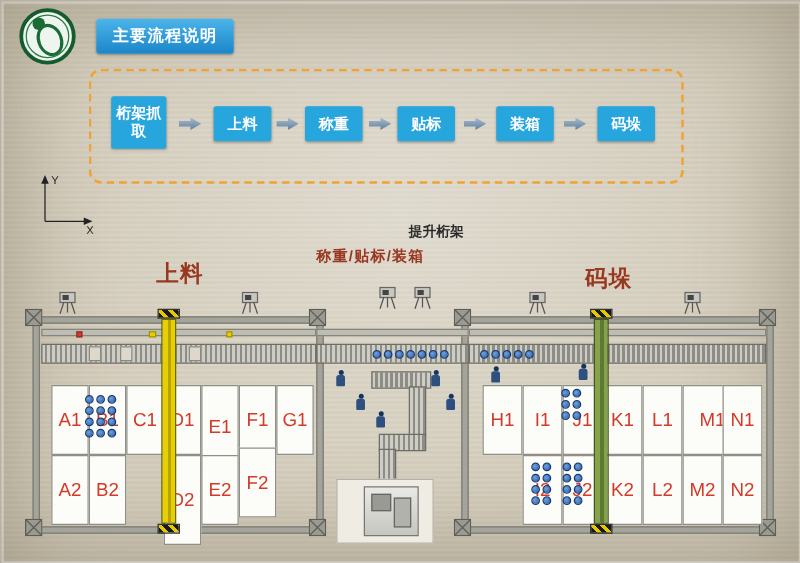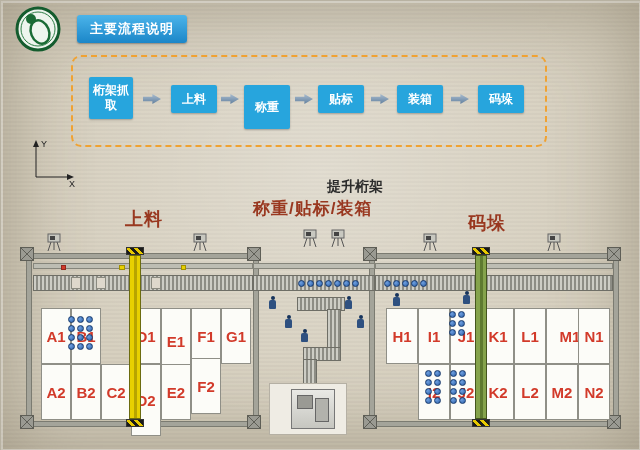--- a/index.html
+++ b/index.html
@@ -28,31 +28,31 @@
     background:#27a5dd;color:#fff;font-size:12px;font-weight:bold;
     display:flex;align-items:center;justify-content:center;text-align:center;
     border-radius:2px;box-shadow:0 1px 2px rgba(0,0,0,.25);line-height:1.25;
   }
   .flow-arrow{
     width:18px;height:10px;
     background:linear-gradient(#a9bccf,#62809e);
     clip-path:polygon(0 28%,52% 28%,52% 0,100% 50%,52% 100%,52% 72%,0 72%);
   }
   .section-label{font-weight:bold;color:#993820;letter-spacing:1px;}
-  .truss-label{font-size:14px;font-weight:bold;color:#2b2b2b;}
+  .truss-label{font-size:11px;font-weight:bold;color:#2b2b2b;}
   .beam{background:#a4a49a;border:1px solid #7b7b71;box-sizing:border-box;}
   .rail{background:#bdbdb3;border:1px solid #85857b;box-sizing:border-box;}
   .conveyor{
     background:repeating-linear-gradient(90deg,#cdcdc5 0 2px,#8d8d85 2px 4px);
     border:1px solid #6e6e66;box-sizing:border-box;
   }
   .cell{
     background:#fcfcf8;border:1px solid #8f8f87;box-sizing:border-box;
     display:flex;align-items:center;justify-content:center;
-    color:#d23a2a;font-size:15px;font-weight:bold;
+    color:#d23a2a;font-size:15px;font-weight:normal;
   }
   .truss-col-yellow{
     background:linear-gradient(90deg,#e8d000 0 4px,#b8a400 4px 7px,#e8d000 7px 12px);
     border:1px solid #6b6b10;box-sizing:border-box;
   }
   .truss-col-green{
     background:linear-gradient(90deg,#85a34c 0 4px,#5e7a30 4px 7px,#85a34c 7px 12px);
     border:1px solid #44551e;box-sizing:border-box;
   }
   .hazard{
@@ -97,21 +97,21 @@
     <ellipse cx="26" cy="27" rx="9" ry="12" transform="rotate(-22 26 27)" fill="none" stroke="#1a6b35" stroke-width="2.5"></ellipse>
     <circle cx="17" cy="14" r="5" fill="#1a6b35"></circle>
   </svg>
 
   <div class="title-btn abs">主要流程说明</div>
 
   <div class="flow-frame abs"></div>
 
   <div class="step abs" style="left:88px;top:76px;width:44px;height:42px">桁架抓取</div>
   <div class="step abs" style="left:170px;top:84px;width:46px;height:28px">上料</div>
-  <div class="step abs" style="left:243px;top:84px;width:46px;height:44px">称重</div>
+  <div class="step abs" style="left:243px;top:84px;width:46px;height:28px">称重</div>
   <div class="step abs" style="left:396px;top:84px;width:46px;height:28px">装箱</div>
   <div class="step abs" style="left:317px;top:84px;width:46px;height:28px">贴标</div>
   <div class="step abs" style="left:477px;top:84px;width:46px;height:28px">码垛</div>
 
   <div class="flow-arrow abs" style="left:142px;top:93px"></div>
   <div class="flow-arrow abs" style="left:220px;top:93px"></div>
   <div class="flow-arrow abs" style="left:294px;top:93px"></div>
   <div class="flow-arrow abs" style="left:370px;top:93px"></div>
   <div class="flow-arrow abs" style="left:450px;top:93px"></div>
 
@@ -120,21 +120,21 @@
     <polygon points="11,5 8,12 14,12" fill="#222"></polygon>
     <line x1="11" y1="42" x2="44" y2="42" stroke="#222" stroke-width="1"></line>
     <polygon points="49,42 42,39 42,45" fill="#222"></polygon>
     <text x="16" y="12" font-size="9" fill="#222">Y</text>
     <text x="44" y="52" font-size="9" fill="#222">X</text>
   </svg>
 
   <div class="truss-label abs" style="left:326px;top:177px">提升桁架</div>
 
   <div class="section-label abs" style="left:124px;top:206px;font-size:18px">上料</div>
-  <div class="section-label abs" style="left:252px;top:196px;font-size:17px">称重/贴标/装箱</div>
+  <div class="section-label abs" style="left:252px;top:196px;font-size:12px">称重/贴标/装箱</div>
   <div class="section-label abs" style="left:467px;top:210px;font-size:18px">码垛</div>
 
   <svg class="abs" style="left:44px;top:232px" width="20" height="19">
       <rect x="3" y="1" width="12" height="8" fill="#c8c8c0" stroke="#666"></rect>
       <rect x="5" y="3" width="5" height="4" fill="#444"></rect>
       <line x1="6" y1="9" x2="3" y2="18" stroke="#555"></line>
       <line x1="12" y1="9" x2="15" y2="18" stroke="#555"></line>
       <line x1="9" y1="9" x2="9" y2="17" stroke="#555"></line>
     </svg>
   <svg class="abs" style="left:190px;top:232px" width="20" height="19">
@@ -266,27 +266,27 @@
   <div class="worker abs" style="left:268px;top:299px"></div>
   <div class="worker abs" style="left:284px;top:318px"></div>
   <div class="worker abs" style="left:300px;top:332px"></div>
   <div class="worker abs" style="left:344px;top:299px"></div>
   <div class="worker abs" style="left:356px;top:318px"></div>
   <div class="worker abs" style="left:392px;top:296px"></div>
   <div class="worker abs" style="left:462px;top:294px"></div>
 
   <div class="cell abs" style="left:40px;top:307px;width:30px;height:56px">A1</div>
   <div class="cell abs" style="left:70px;top:307px;width:30px;height:56px">B1</div>
+  <div class="cell abs" style="left:100px;top:307px;width:30px;height:56px">C1</div>
   <div class="cell abs" style="left:130px;top:307px;width:30px;height:56px">D1</div>
   <div class="cell abs" style="left:160px;top:307px;width:30px;height:66px">E1</div>
   <div class="cell abs" style="left:190px;top:307px;width:30px;height:56px">F1</div>
   <div class="cell abs" style="left:220px;top:307px;width:30px;height:56px">G1</div>
   <div class="cell abs" style="left:40px;top:363px;width:30px;height:56px">A2</div>
   <div class="cell abs" style="left:70px;top:363px;width:30px;height:56px">B2</div>
-  <div class="cell abs" style="left:100px;top:363px;width:30px;height:56px">C2</div>
   <div class="cell abs" style="left:130px;top:363px;width:30px;height:72px">D2</div>
   <div class="cell abs" style="left:160px;top:363px;width:30px;height:56px">E2</div>
   <div class="cell abs" style="left:190px;top:357px;width:30px;height:56px">F2</div>
 
   <div class="cell abs" style="left:385px;top:307px;width:32px;height:56px">H1</div>
   <div class="cell abs" style="left:417px;top:307px;width:32px;height:56px">I1</div>
   <div class="cell abs" style="left:449px;top:307px;width:32px;height:56px">J1</div>
   <div class="cell abs" style="left:481px;top:307px;width:32px;height:56px">K1</div>
   <div class="cell abs" style="left:513px;top:307px;width:32px;height:56px">L1</div>
   <div class="cell abs" style="left:545px;top:307px;width:48px;height:56px">M1</div>

